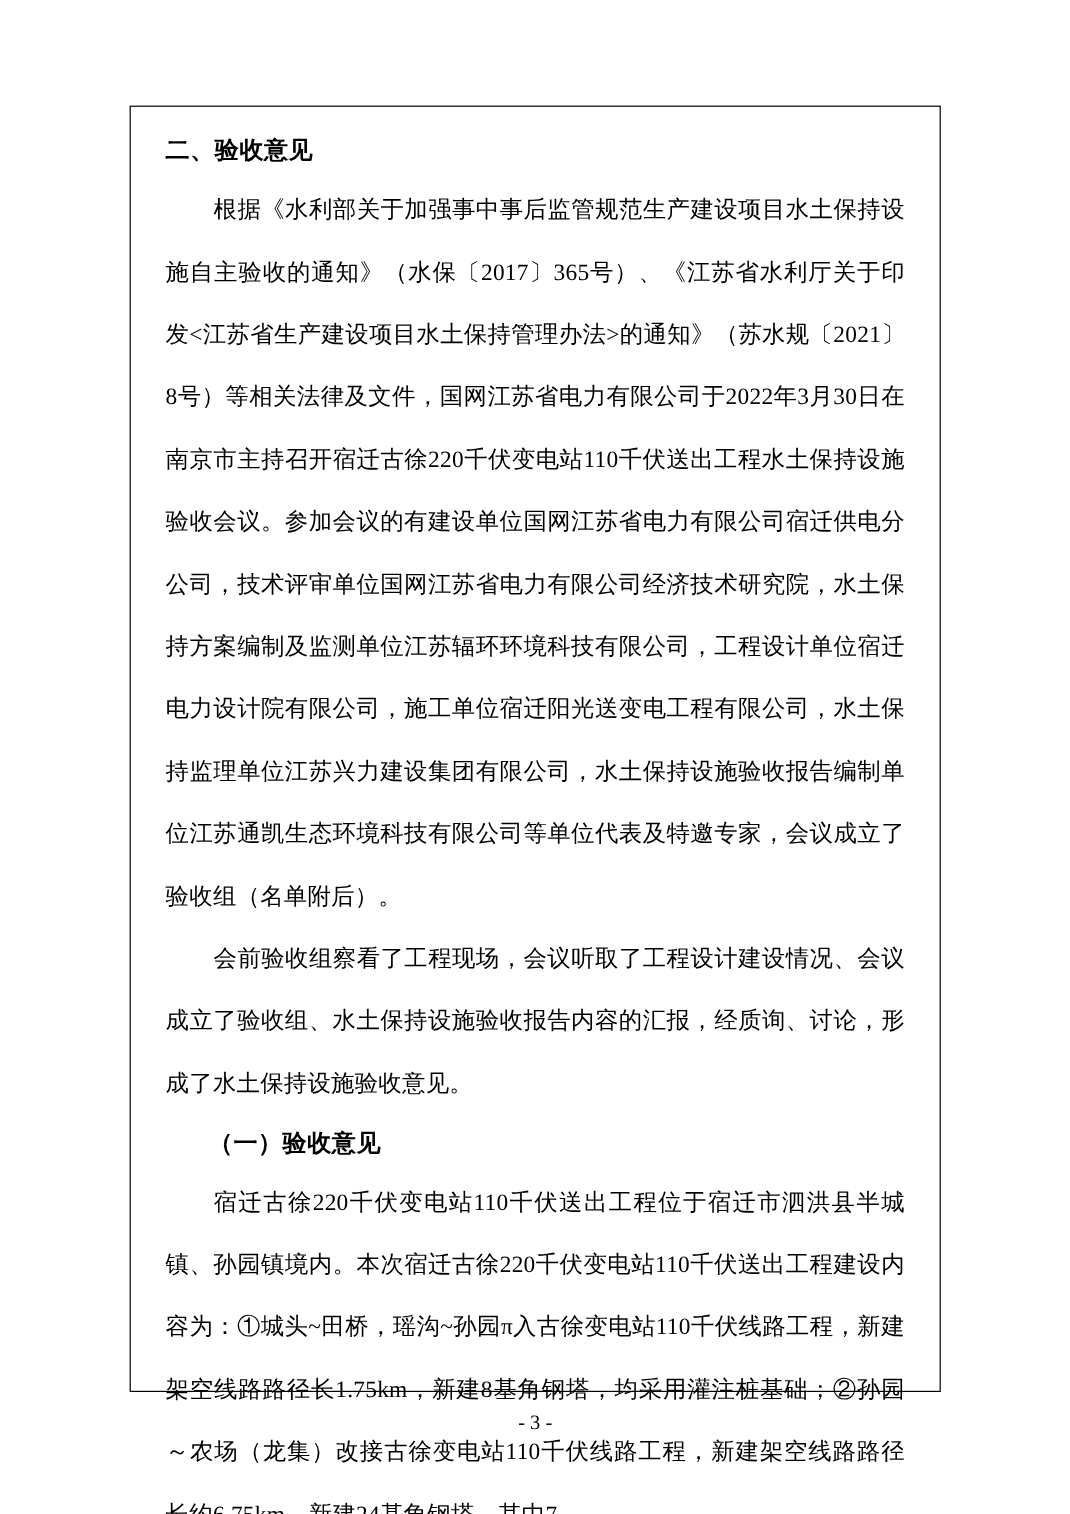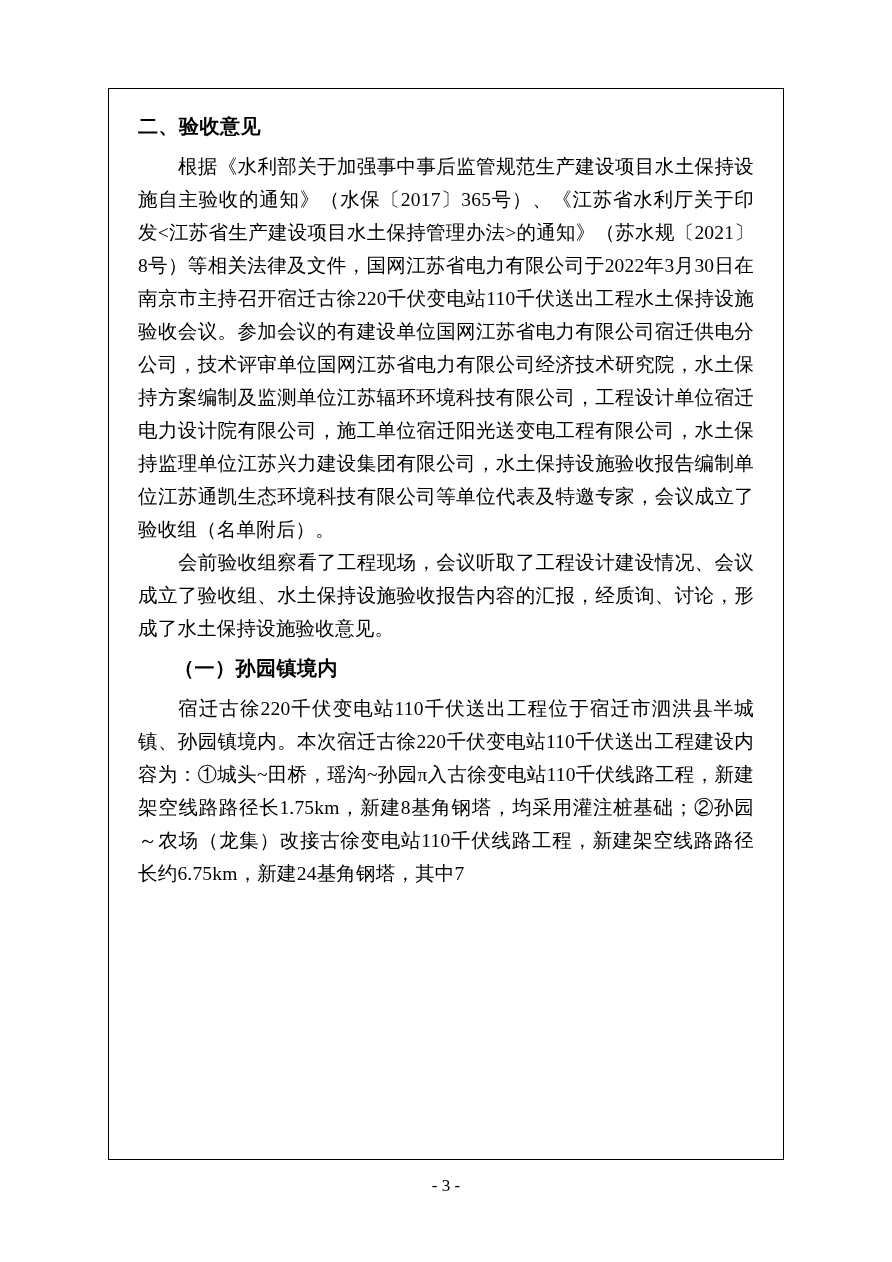--- a/index.html
+++ b/index.html
@@ -50,21 +50,21 @@
     font-family: "Liberation Sans", sans-serif;
     font-weight: bold;
     font-size: 20px;
     line-height: 47px;
     margin: 0;
     text-indent: 36px;
     letter-spacing: 0.5px;
   }
   p.para {
     font-size: 19.5px;
-    line-height: 33px;
+    line-height: 52px;
     margin: 0;
     text-indent: 40px;
     text-align: justify;
     text-justify: inter-ideograph;
     letter-spacing: 0.2px;
   }
   .footer {
     position: absolute;
     left: 0;
     top: 1176px;
@@ -82,21 +82,21 @@
   <div class="doc-frame"></div>
 
   <div class="doc-body">
 
     <h2 class="heading">二、验收意见</h2>
 
     <p class="para">根据《水利部关于加强事中事后监管规范生产建设项目水土保持设施自主验收的通知》（水保〔2017〕365号）、《江苏省水利厅关于印发&lt;江苏省生产建设项目水土保持管理办法&gt;的通知》（苏水规〔2021〕8号）等相关法律及文件，国网江苏省电力有限公司于2022年3月30日在南京市主持召开宿迁古徐220千伏变电站110千伏送出工程水土保持设施验收会议。参加会议的有建设单位国网江苏省电力有限公司宿迁供电分公司，技术评审单位国网江苏省电力有限公司经济技术研究院，水土保持方案编制及监测单位江苏辐环环境科技有限公司，工程设计单位宿迁电力设计院有限公司，施工单位宿迁阳光送变电工程有限公司，水土保持监理单位江苏兴力建设集团有限公司，水土保持设施验收报告编制单位江苏通凯生态环境科技有限公司等单位代表及特邀专家，会议成立了验收组（名单附后）。</p>
 
     <p class="para">会前验收组察看了工程现场，会议听取了工程设计建设情况、会议成立了验收组、水土保持设施验收报告内容的汇报，经质询、讨论，形成了水土保持设施验收意见。</p>
 
-    <h3 class="subheading">（一）孙园镇境内</h3>
+    <h3 class="subheading">（一）验收意见</h3>
 
     <p class="para">宿迁古徐220千伏变电站110千伏送出工程位于宿迁市泗洪县半城镇、孙园镇境内。本次宿迁古徐220千伏变电站110千伏送出工程建设内容为：①城头~田桥，瑶沟~孙园π入古徐变电站110千伏线路工程，新建架空线路路径长1.75km，新建8基角钢塔，均采用灌注桩基础；②孙园～农场（龙集）改接古徐变电站110千伏线路工程，新建架空线路路径长约6.75km，新建24基角钢塔，其中7</p>
 
   </div>
 
   <div class="footer">- 3 -</div>
 
 </div>
 
 </body></html>

